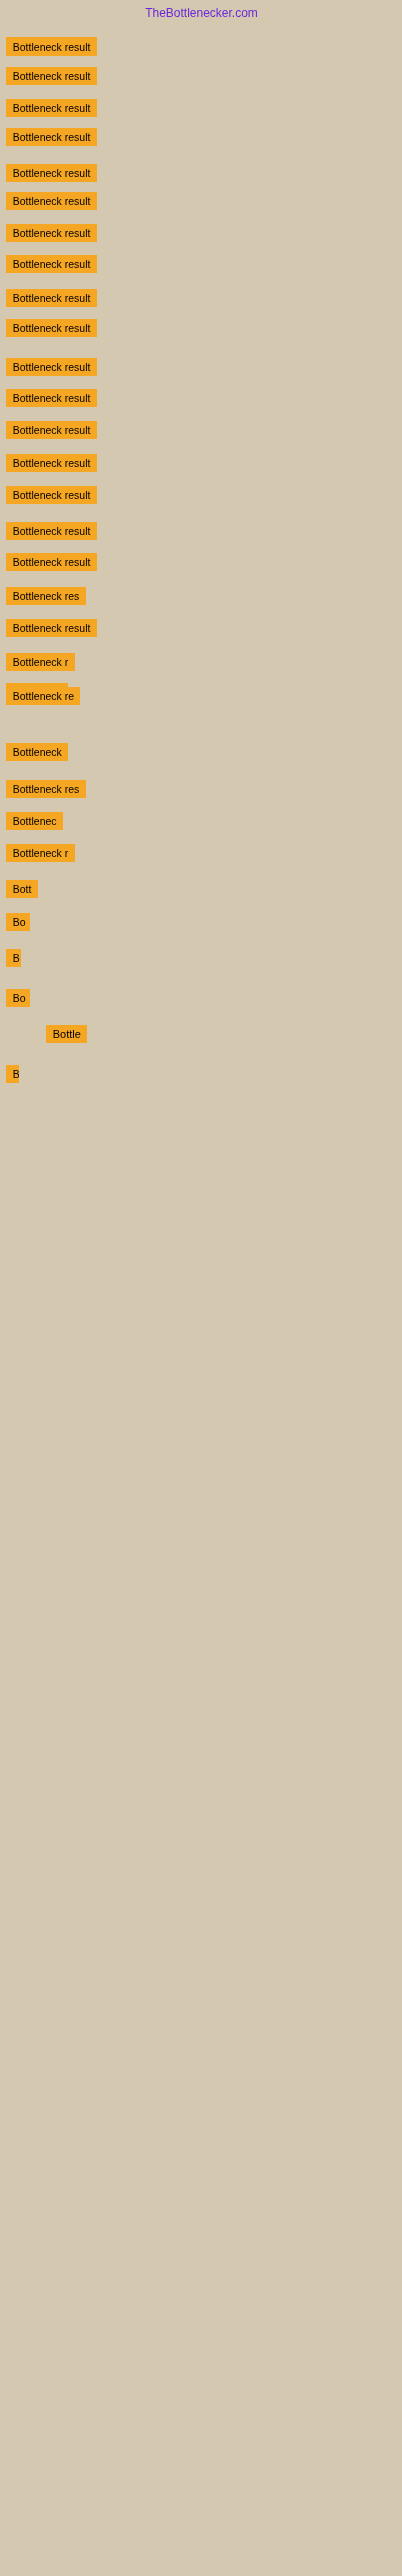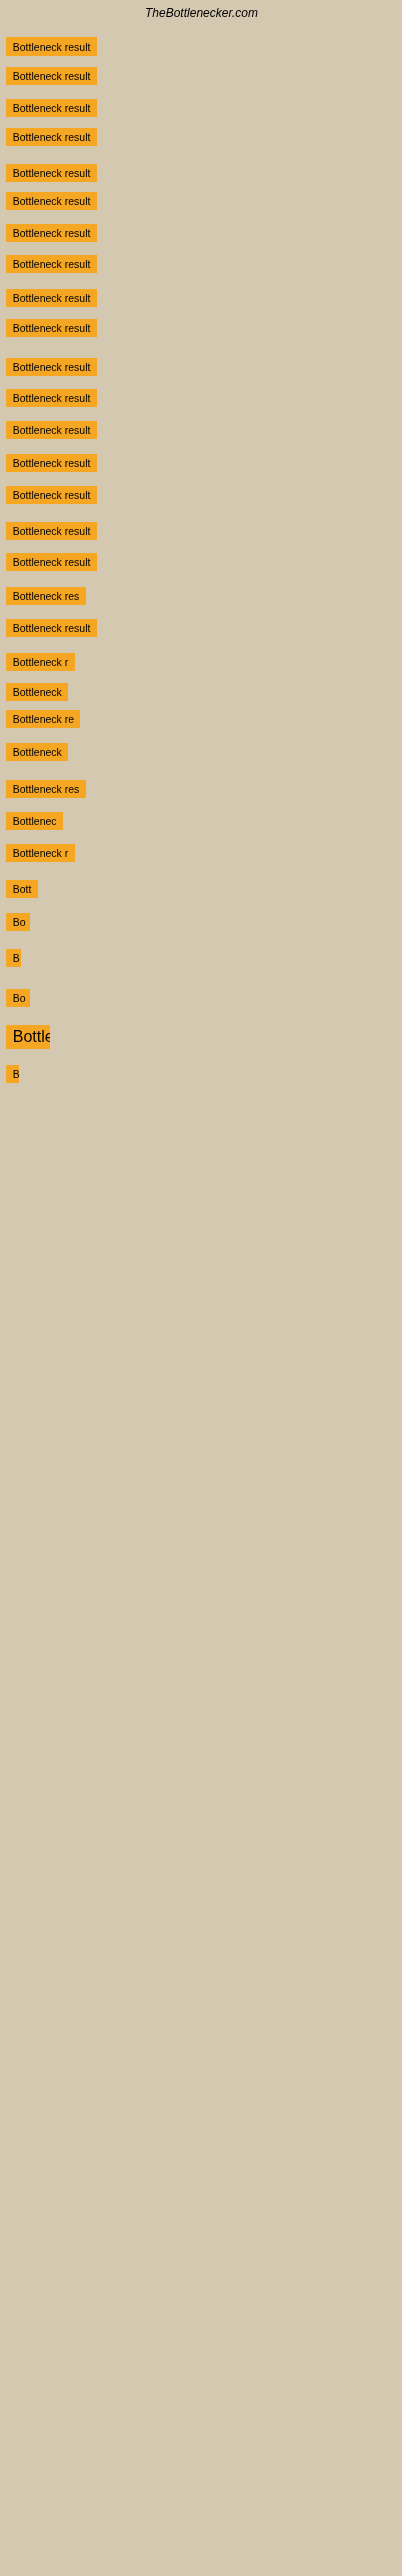--- a/index.html
+++ b/index.html
@@ -15,21 +15,21 @@
       font-family: Arial, sans-serif;
       position: relative;
     }
   </style>
 </head>
 <body>
 
 <div style="width:403px; min-height:2576px; background-color:#d4c9b0; position:relative;">
 
   <div style="text-align:center; padding:4.8px 0 3.2px 0;">
-    <span style="font-size:12px; color:#000000; font-family:Arial,sans-serif;font-style:italic;">TheBottlenecker.com</span>
+    <span style="font-size:12px; color:#6d28d9; font-family:Arial,sans-serif;">TheBottlenecker.com</span>
   </div>
 
   <div style="position:relative; width:400px; height:2536px;">
   <div style="position: absolute; top: 14.5px; left: 6.4px;"><span style="display: inline-block; background-color: rgb(245, 166, 35); color: rgb(0, 0, 0); font-size: 10.5px; padding: 3.2px 6.4px; font-family: Arial, sans-serif; white-space: nowrap; overflow: hidden; max-width: 125px;">Bottleneck result</span></div>
       <div style="position: absolute; top: 44px; left: 6.4px;"><span style="display: inline-block; background-color: rgb(245, 166, 35); color: rgb(0, 0, 0); font-size: 10.5px; padding: 3.2px 6.4px; font-family: Arial, sans-serif; white-space: nowrap; overflow: hidden; max-width: 125px;">Bottleneck result</span></div>
       <div style="position: absolute; top: 76px; left: 6.4px;"><span style="display: inline-block; background-color: rgb(245, 166, 35); color: rgb(0, 0, 0); font-size: 10.5px; padding: 3.2px 6.4px; font-family: Arial, sans-serif; white-space: nowrap; overflow: hidden; max-width: 125px;">Bottleneck result</span></div>
       <div style="position: absolute; top: 105px; left: 6.4px;"><span style="display: inline-block; background-color: rgb(245, 166, 35); color: rgb(0, 0, 0); font-size: 10.5px; padding: 3.2px 6.4px; font-family: Arial, sans-serif; white-space: nowrap; overflow: hidden; max-width: 125px;">Bottleneck result</span></div>
       <div style="position: absolute; top: 141px; left: 6.4px;"><span style="display: inline-block; background-color: rgb(245, 166, 35); color: rgb(0, 0, 0); font-size: 10.5px; padding: 3.2px 6.4px; font-family: Arial, sans-serif; white-space: nowrap; overflow: hidden; max-width: 125px;">Bottleneck result</span></div>
       <div style="position: absolute; top: 169px; left: 6.4px;"><span style="display: inline-block; background-color: rgb(245, 166, 35); color: rgb(0, 0, 0); font-size: 10.5px; padding: 3.2px 6.4px; font-family: Arial, sans-serif; white-space: nowrap; overflow: hidden; max-width: 125px;">Bottleneck result</span></div>
       <div style="position: absolute; top: 201px; left: 6.4px;"><span style="display: inline-block; background-color: rgb(245, 166, 35); color: rgb(0, 0, 0); font-size: 10.5px; padding: 3.2px 6.4px; font-family: Arial, sans-serif; white-space: nowrap; overflow: hidden; max-width: 125px;">Bottleneck result</span></div>
@@ -40,27 +40,27 @@
       <div style="position: absolute; top: 366px; left: 6.4px;"><span style="display: inline-block; background-color: rgb(245, 166, 35); color: rgb(0, 0, 0); font-size: 10.5px; padding: 3.2px 6.4px; font-family: Arial, sans-serif; white-space: nowrap; overflow: hidden; max-width: 125px;">Bottleneck result</span></div>
       <div style="position: absolute; top: 398px; left: 6.4px;"><span style="display: inline-block; background-color: rgb(245, 166, 35); color: rgb(0, 0, 0); font-size: 10.5px; padding: 3.2px 6.4px; font-family: Arial, sans-serif; white-space: nowrap; overflow: hidden; max-width: 125px;">Bottleneck result</span></div>
       <div style="position: absolute; top: 431px; left: 6.4px;"><span style="display: inline-block; background-color: rgb(245, 166, 35); color: rgb(0, 0, 0); font-size: 10.5px; padding: 3.2px 6.4px; font-family: Arial, sans-serif; white-space: nowrap; overflow: hidden; max-width: 117px;">Bottleneck result</span></div>
       <div style="position: absolute; top: 463px; left: 6.4px;"><span style="display: inline-block; background-color: rgb(245, 166, 35); color: rgb(0, 0, 0); font-size: 10.5px; padding: 3.2px 6.4px; font-family: Arial, sans-serif; white-space: nowrap; overflow: hidden; max-width: 117px;">Bottleneck result</span></div>
       <div style="position: absolute; top: 499px; left: 6.4px;"><span style="display: inline-block; background-color: rgb(245, 166, 35); color: rgb(0, 0, 0); font-size: 10.5px; padding: 3.2px 6.4px; font-family: Arial, sans-serif; white-space: nowrap; overflow: hidden; max-width: 105px;">Bottleneck result</span></div>
       <div style="position: absolute; top: 530px; left: 6.4px;"><span style="display: inline-block; background-color: rgb(245, 166, 35); color: rgb(0, 0, 0); font-size: 10.5px; padding: 3.2px 6.4px; font-family: Arial, sans-serif; white-space: nowrap; overflow: hidden; max-width: 117px;">Bottleneck result</span></div>
       <div style="position: absolute; top: 564px; left: 6.4px;"><span style="display: inline-block; background-color: rgb(245, 166, 35); color: rgb(0, 0, 0); font-size: 10.5px; padding: 3.2px 6.4px; font-family: Arial, sans-serif; white-space: nowrap; overflow: hidden; max-width: 97px;">Bottleneck res</span></div>
       <div style="position: absolute; top: 596px; left: 6.4px;"><span style="display: inline-block; background-color: rgb(245, 166, 35); color: rgb(0, 0, 0); font-size: 10.5px; padding: 3.2px 6.4px; font-family: Arial, sans-serif; white-space: nowrap; overflow: hidden; max-width: 117px;">Bottleneck result</span></div>
       <div style="position: absolute; top: 630px; left: 6.4px;"><span style="display: inline-block; background-color: rgb(245, 166, 35); color: rgb(0, 0, 0); font-size: 10.5px; padding: 3.2px 6.4px; font-family: Arial, sans-serif; white-space: nowrap; overflow: hidden; max-width: 85px;">Bottleneck r</span></div>
       <div style="position: absolute; top: 660px; left: 6.4px;"><span style="display: inline-block; background-color: rgb(245, 166, 35); color: rgb(0, 0, 0); font-size: 10.5px; padding: 3.2px 6.4px; font-family: Arial, sans-serif; white-space: nowrap; overflow: hidden; max-width: 68px;">Bottleneck</span></div>
-      <div style="position: absolute; top: 687px; left: 6.4px;"><span style="display: inline-block; background-color: rgb(245, 166, 35); color: rgb(0, 0, 0); font-size: 10.5px; padding: 3.2px 6.4px; font-family: Arial, sans-serif; white-space: nowrap; overflow: hidden; max-width: 89px;">Bottleneck re</span></div>
+      <div style="position: absolute; top: 664px; left: 6.4px;"><span style="display: inline-block; background-color: rgb(245, 166, 35); color: rgb(0, 0, 0); font-size: 10.5px; padding: 3.2px 6.4px; font-family: Arial, sans-serif; white-space: nowrap; overflow: hidden; max-width: 89px;">Bottleneck re</span></div>
       <div style="position: absolute; top: 720px; left: 6.4px;"><span style="display: inline-block; background-color: rgb(245, 166, 35); color: rgb(0, 0, 0); font-size: 10.5px; padding: 3.2px 6.4px; font-family: Arial, sans-serif; white-space: nowrap; overflow: hidden; max-width: 68px;">Bottleneck</span></div>
       <div style="position: absolute; top: 757px; left: 6.4px;"><span style="display: inline-block; background-color: rgb(245, 166, 35); color: rgb(0, 0, 0); font-size: 10.5px; padding: 3.2px 6.4px; font-family: Arial, sans-serif; white-space: nowrap; overflow: hidden; max-width: 95px;">Bottleneck res</span></div>
       <div style="position: absolute; top: 789px; left: 6.4px;"><span style="display: inline-block; background-color: rgb(245, 166, 35); color: rgb(0, 0, 0); font-size: 10.5px; padding: 3.2px 6.4px; font-family: Arial, sans-serif; white-space: nowrap; overflow: hidden; max-width: 64px;">Bottlenec</span></div>
       <div style="position: absolute; top: 821px; left: 6.4px;"><span style="display: inline-block; background-color: rgb(245, 166, 35); color: rgb(0, 0, 0); font-size: 10.5px; padding: 3.2px 6.4px; font-family: Arial, sans-serif; white-space: nowrap; overflow: hidden; max-width: 81px;">Bottleneck r</span></div>
       <div style="position: absolute; top: 857px; left: 6.4px;"><span style="display: inline-block; background-color: rgb(245, 166, 35); color: rgb(0, 0, 0); font-size: 10.5px; padding: 3.2px 6.4px; font-family: Arial, sans-serif; white-space: nowrap; overflow: hidden; max-width: 36px;">Bott</span></div>
       <div style="position: absolute; top: 890px; left: 6.4px;"><span style="display: inline-block; background-color: rgb(245, 166, 35); color: rgb(0, 0, 0); font-size: 10.5px; padding: 3.2px 6.4px; font-family: Arial, sans-serif; white-space: nowrap; overflow: hidden; max-width: 24px;">Bo</span></div>
       <div style="position: absolute; top: 926px; left: 6.4px;"><span style="display: inline-block; background-color: rgb(245, 166, 35); color: rgb(0, 0, 0); font-size: 10.5px; padding: 3.2px 6.4px; font-family: Arial, sans-serif; white-space: nowrap; overflow: hidden; max-width: 14.5px;">B</span></div>
       <div style="position: absolute; top: 966px; left: 6.4px;"><span style="display: inline-block; background-color: rgb(245, 166, 35); color: rgb(0, 0, 0); font-size: 10.5px; padding: 3.2px 6.4px; font-family: Arial, sans-serif; white-space: nowrap; overflow: hidden; max-width: 24px;">Bo</span></div>
-      <div style="position: absolute; top: 1002px; left: 6.4px;"><span style="display: inline-block; background-color: rgb(245, 166, 35); color: rgb(0, 0, 0); font-size: 16px; padding: 3.2px 6.4px; font-family: Arial, sans-serif; white-space: nowrap; overflow: hidden; max-width: 44px;">Bottle</span></div>
+      <div style="position: absolute; top: 1002px; left: 6.4px;"><span style="display: inline-block; background-color: rgb(245, 166, 35); color: rgb(0, 0, 0); font-size: 11px; padding: 3.2px 6.4px; font-family: Arial, sans-serif; white-space: nowrap; overflow: hidden; max-width: 44px; margin-left: 40px;">Bottle</span></div>
       <div style="position: absolute; top: 1042px; left: 6.4px;"><span style="display: inline-block; background-color: rgb(245, 166, 35); color: rgb(0, 0, 0); font-size: 10.5px; padding: 3.2px 6.4px; font-family: Arial, sans-serif; white-space: nowrap; overflow: hidden; max-width: 9.7px;">B</span></div>
     </div>
 
 </div>
 
 
 </body></html>

